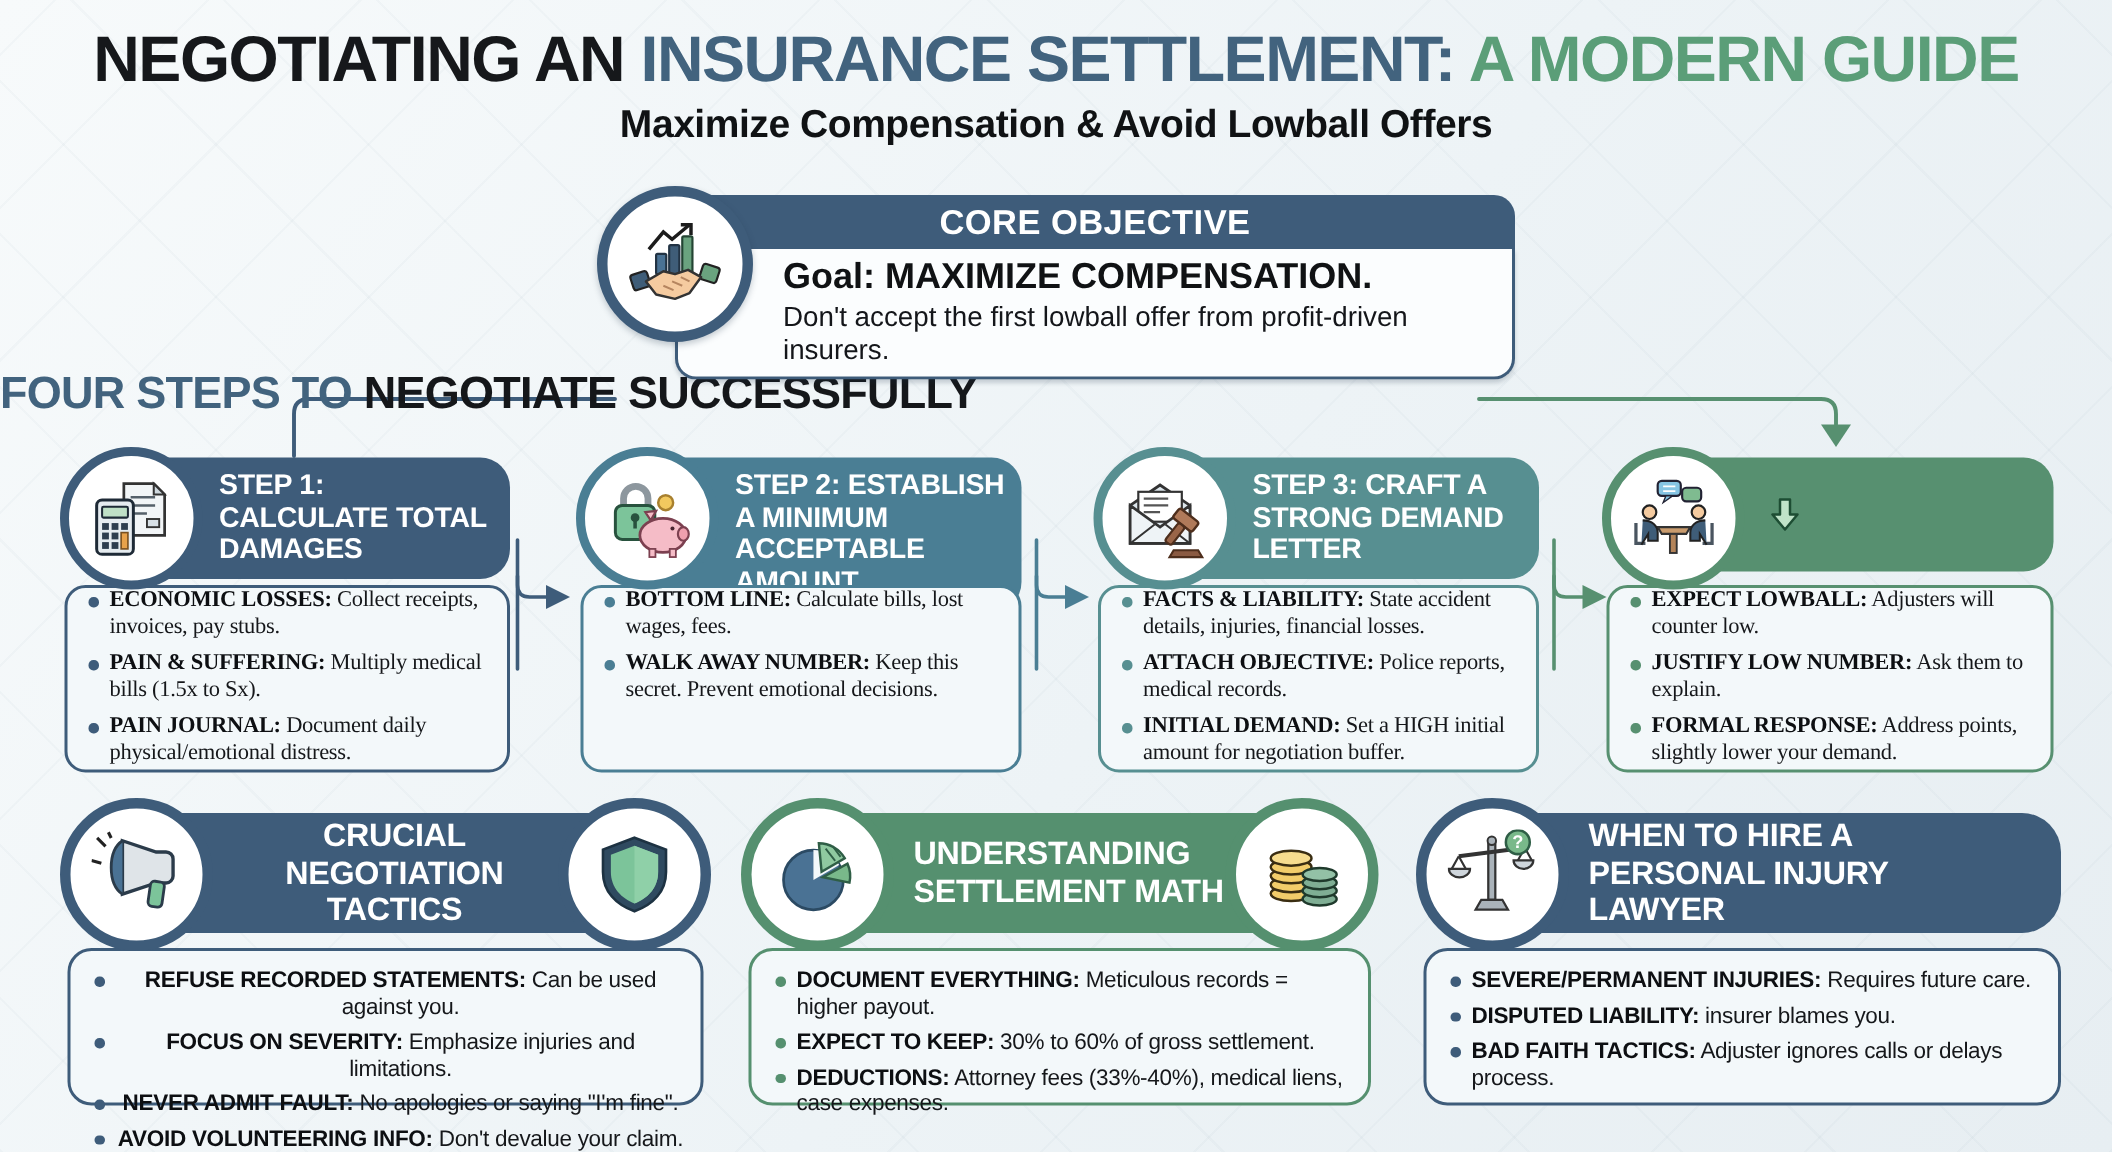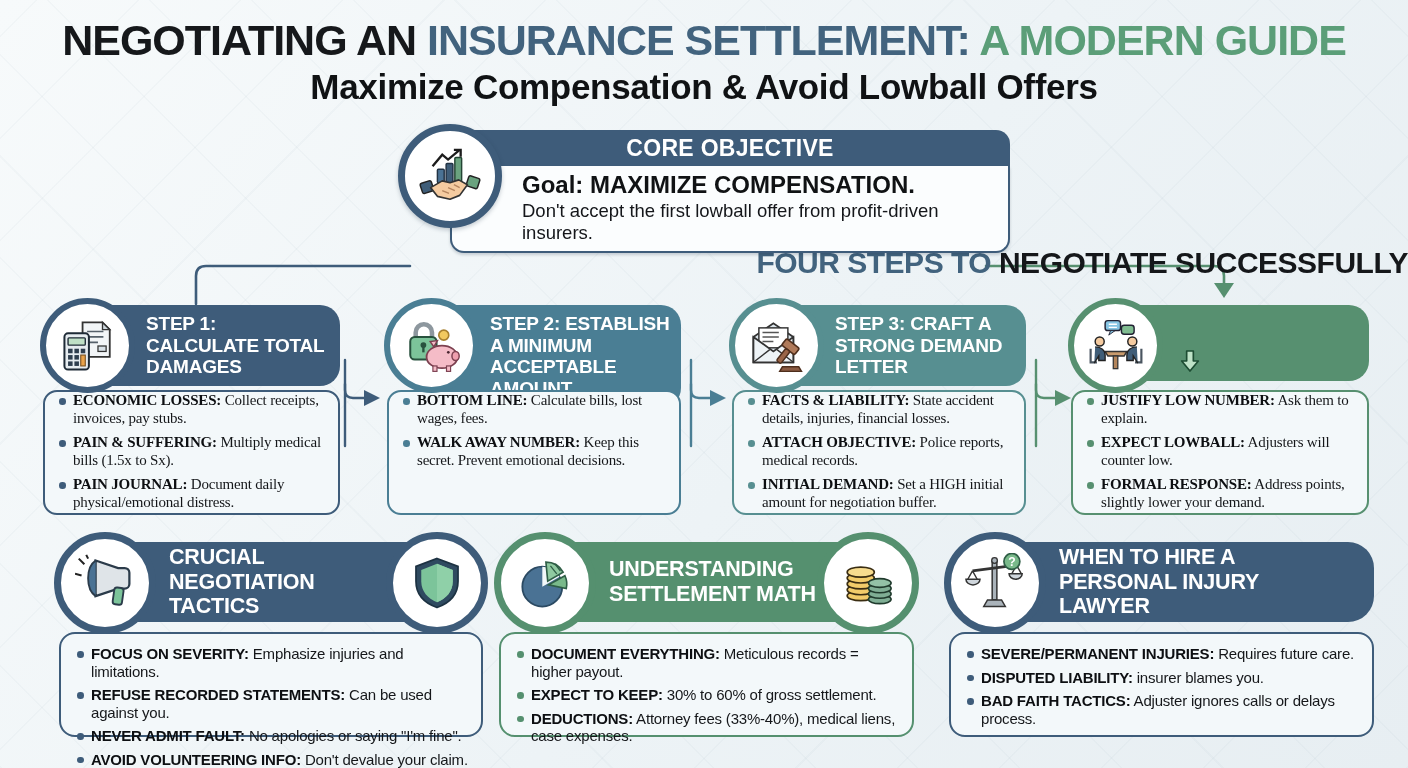--- a/index.html
+++ b/index.html
@@ -12,53 +12,53 @@
       linear-gradient(125deg,#f7fafb 0%, #edf3f6 55%, #e7eef2 100%);
   }
 
   
   .main-title { position:absolute; top:16px; left:0; width:100%; text-align:center;
     font-size:43px; font-weight:bold; letter-spacing:-1px; white-space:nowrap; }
   .main-title .t1 { color:#16181b;text-align:center; }
   .main-title .t2 { color:#42637e; }
   .main-title .t3 { color:#5b9e78; }
   .subtitle { position:absolute; top:67px; left:0; width:100%; text-align:center;
-    font-size:35px; font-weight:bold; color:#101214; letter-spacing:-0.3px; }
+    font-size:26px; font-weight:bold; color:#101214; letter-spacing:-0.3px; }
 
   
   .core { position:absolute; left:398px; top:124px; width:612px; height:98px; z-index:3; }
   .core-circle { position:absolute; left:0; top:0; width:104px; height:104px; border-radius:50%;
     background:#fff; border:7px solid #3e5c7a; z-index:2;
     display:flex; align-items:center; justify-content:center; box-shadow:0 2px 4px rgba(30,50,70,.25); }
   .core-right { position:absolute; left:52px; right:0; top:6px; }
   .core-header { height:36px; background:#3e5c7a; border-radius:8px 14px 0 0;
     color:#fff; font-weight:bold; font-size:23px; letter-spacing:.3px;
     display:flex; align-items:center; justify-content:center; }
   .core-body { background:#fbfdfe; border:2.5px solid #3e5c7a; border-top:none;
     border-radius:0 0 14px 14px; padding:5px 14px 7px 70px; box-shadow:0 2px 3px rgba(30,50,70,.2); }
   .core-goal  { font-size:24px; font-weight:bold; color:#101214; line-height:1.2; }
   .core-note  { font-size:18.5px; color:#14161a; line-height:1.2; }
 
   
-  .steps-heading { position:absolute; top:246px; left:0; width:100%; text-align:right;
+  .steps-heading { position:absolute; top:246px; left:0; width:100%; text-align:left;
     font-size:30px; font-weight:bold; letter-spacing:-0.5px; z-index:2; }
   .steps-heading .h1 { color:#42637e; }
   .steps-heading .h2 { color:#15171a; }
 
   
   .overlay { position:absolute; inset:0; z-index:1; pointer-events:none; }
 
   
   .scard { position:absolute; top:300px; height:215px; z-index:2; }
   .scard .circle { position:absolute; left:0; top:-2px; width:95px; height:95px; border-radius:50%;
     background:#fff; border:6px solid var(--ac); z-index:2;
     display:flex; align-items:center; justify-content:center; }
   .scard .shead { position:absolute; left:46px; right:0; top:5px; min-height:76px;
     background:var(--ac); border-radius:20px; padding:8px 10px 8px 60px;
-    display:flex; align-items:flex-end; color:#fff; font-weight:bold;
+    display:flex; align-items:center; color:#fff; font-weight:bold;
     font-size:19px; line-height:1.14; letter-spacing:-0.2px; }
   .scard .sbody { position:absolute; left:3px; right:0; top:90px; bottom:0;
     background:#f3f8fa; border:2px solid var(--ac); border-radius:14px;
     padding:0 8px 4px 12px;font-family:Liberation Serif, serif; }
   ul.blist { list-style:none; }
   ul.blist li { position:relative; padding-left:16px; font-size:15px; line-height:1.17;
     color:#15171a; margin-bottom:7px; letter-spacing:-0.2px; }
   ul.blist li::before { content:""; position:absolute; left:2px; top:6px;
     width:6.5px; height:6.5px; border-radius:50%; background:var(--ac); }
   ul.blist b { color:#0d0f12; }
@@ -244,28 +244,28 @@
         <path d="M55 33 c-7 0 -11 4 -11 9 v6 h7 v-5 l5 8" fill="#3f5d78" stroke="#222" stroke-width="1.5"></path>
       </svg>
     </div>
     <div class="shead">
       <svg class="dn-arrow" viewBox="0 0 24 28" width="20" height="24">
         <path d="M8 2 h8 v12 h6 L12 26 L2 14 h6 Z" fill="#bfe3c8" stroke="#1d4d33" stroke-width="2" stroke-linejoin="round"></path>
       </svg>
     </div>
     <div class="sbody">
       <ul class="blist">
+        <li><b>EXPECT LOWBALL:</b> <span>Adjusters will counter low.</span></li>
         <li><b>JUSTIFY LOW NUMBER:</b> <span>Ask them to explain.</span></li>
-        <li><b>EXPECT LOWBALL:</b> <span>Adjusters will counter low.</span></li>
         <li><b>FORMAL RESPONSE:</b> <span>Address points, slightly lower your demand.</span></li>
       </ul>
     </div>
   </div>
 
-  <div class="icard" style="--ac:#3e5c7a; left:59px; width:424px;">
+  <div class="icard" style="--ac:#3e5c7a; left:45px; width:424px;text-align:center;">
     <div class="circleL">
       <svg viewBox="0 0 64 64" width="60" height="60">
         <g transform="translate(64 0) scale(-1 1)">
           <path d="M42 8 V46 L18 38 H11 a5 5 0 0 1 -5 -5 V21 a5 5 0 0 1 5 -5 h7 Z" fill="#dfe4e8" stroke="#2b3b4a" stroke-width="2.4"></path>
           <path d="M42 8 c6 4 8 11 8 19 s-2 15 -8 19" fill="#4a7294" stroke="#2b3b4a" stroke-width="2"></path>
           <rect x="13" y="37" width="10" height="18" rx="3" fill="#7cc49a" stroke="#2b3b4a" stroke-width="2" transform="rotate(-8 18 46)"></rect>
           <path d="M54 12 l6 -6 M57 24 l7 -2 M50 6 l2 -4" stroke="#222" stroke-width="2.2"></path>
         </g>
       </svg>
     </div>
@@ -274,22 +274,22 @@
     </div>
     <div class="circleR">
       <svg viewBox="0 0 64 64" width="56" height="56">
         <path d="M32 4 L56 13 V30 C56 45 46 55 32 60 C18 55 8 45 8 30 V13 Z" fill="#2f4a60" stroke="#1d3242" stroke-width="2"></path>
         <path d="M32 10 L50 17 V30 C50 42 42 50 32 54 C22 50 14 42 14 30 V17 Z" fill="#7cc49a"></path>
         <path d="M32 10 L50 17 V30 C50 42 42 50 32 54 Z" fill="#8fd0a8"></path>
       </svg>
     </div>
     <div class="ibody">
       <ul class="blist">
+        <li><b>REFUSE RECORDED STATEMENTS:</b> <span>Can be used against you.</span></li>
         <li><b>FOCUS ON SEVERITY:</b> <span>Emphasize injuries and limitations.</span></li>
-        <li><b>REFUSE RECORDED STATEMENTS:</b> <span>Can be used against you.</span></li>
         <li><b>NEVER ADMIT FAULT:</b> <span>No apologies or saying "I'm fine".</span></li>
         <li><b>AVOID VOLUNTEERING INFO:</b> <span>Don't devalue your claim.</span></li>
       </ul>
     </div>
   </div>
 
   <div class="icard" style="--ac:#55906f; left:499px; width:415px;">
     <div class="circleL">
       <svg viewBox="0 0 64 64" width="58" height="58">
         <circle cx="29" cy="36" r="22" fill="#4a7294" stroke="#2b4a63" stroke-width="2"></circle>

